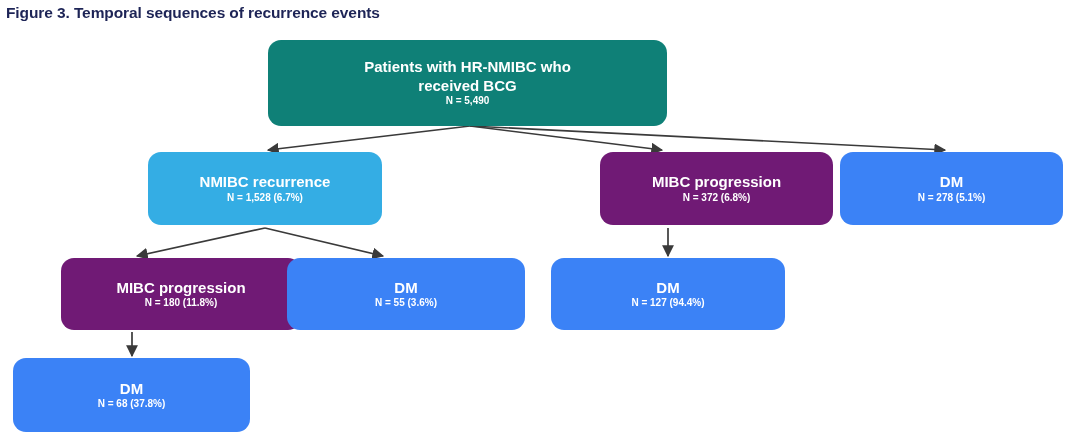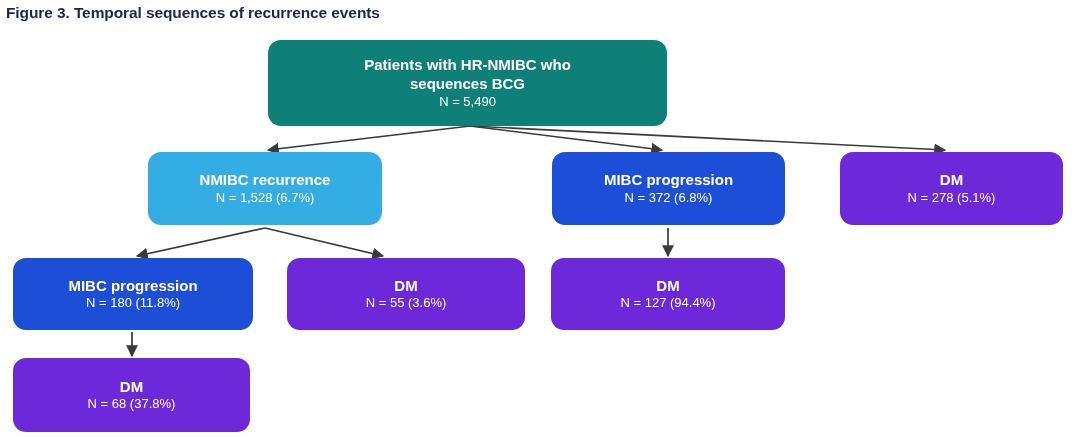--- a/index.html
+++ b/index.html
@@ -52,27 +52,27 @@
   }
   .node .line {
     display: block;
     white-space: nowrap;
   }
   .line.head {
     font-weight: bold;
     font-size: 15px;
   }
   .line.sub {
-    font-weight: normal;
-    font-size: 13px;
+    font-weight: bold;
+    font-size: 10px;
   }
   .node.green  { background: #0f8077; }
   .node.lblue  { background: #34ade4; }
-  .node.mblue  { background: #1d4ed8; }
-  .node.navy   { background: #6d28d9; }
+  .node.mblue  { background: #701a75; margin-left: 48px; }
+  .node.navy   { background: #3b82f6; }
 </style>
 </head>
 <body>
 
 <div id="figure-root">
 
   <div class="fig-title">Figure 3. Temporal sequences of recurrence events</div>
 
   <svg id="arrow-layer" width="1080" height="437" viewBox="0 0 1080 437">
     <defs>
@@ -88,21 +88,21 @@
     <line x1="265" y1="228" x2="137" y2="256" stroke="#3a3a3a" stroke-width="1.7" marker-end="url(#arrowhead)"></line>
     <line x1="265" y1="228" x2="383" y2="256" stroke="#3a3a3a" stroke-width="1.7" marker-end="url(#arrowhead)"></line>
 
     <line x1="668" y1="228" x2="668" y2="256" stroke="#3a3a3a" stroke-width="1.7" marker-end="url(#arrowhead)"></line>
 
     <line x1="132" y1="332" x2="132" y2="356" stroke="#3a3a3a" stroke-width="1.7" marker-end="url(#arrowhead)"></line>
   </svg>
 
   <div class="node green" style="left:268px; top:40px; width:399px; height:86px;">
     <span class="line head">Patients with HR-NMIBC who</span>
-    <span class="line head">sequences BCG</span>
+    <span class="line head">received BCG</span>
     <span class="line sub">N = 5,490</span>
   </div>
 
   <div class="node lblue" style="left:148px; top:152px; width:234px; height:73px;">
     <span class="line head">NMIBC recurrence</span>
     <span class="line sub">N = 1,528 (6.7%)</span>
   </div>
 
   <div class="node mblue" style="left:552px; top:152px; width:233px; height:73px;">
     <span class="line head">MIBC progression</span>

